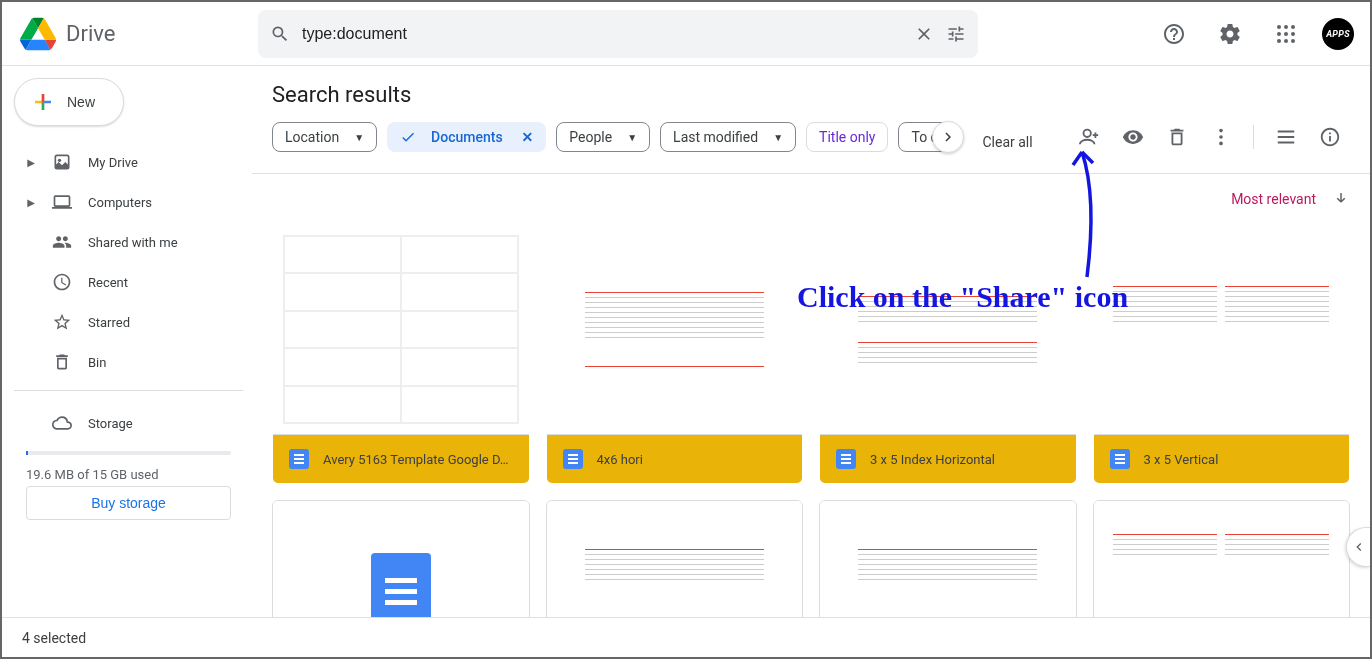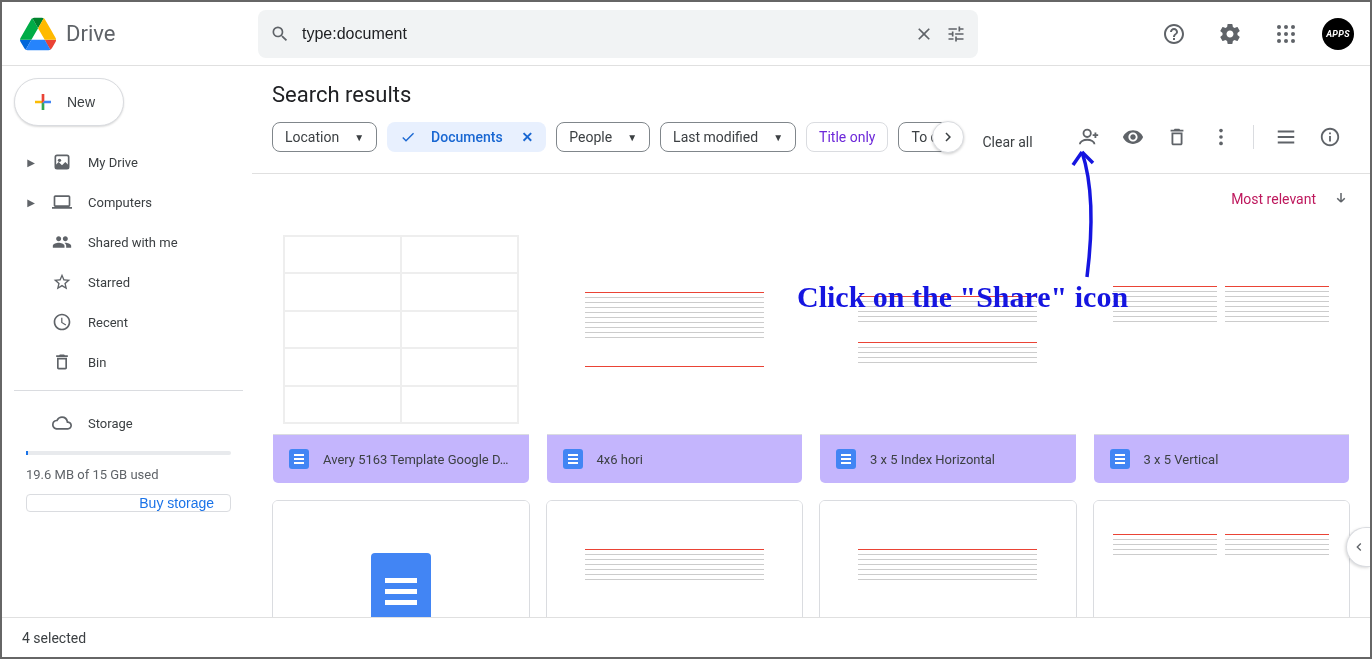--- a/index.html
+++ b/index.html
@@ -18,21 +18,21 @@
 .new-btn { display: flex; align-items: center; gap: 12px; height: 48px; padding: 0 20px 0 16px; background: #fff; border: 1px solid #dadce0; border-radius: 24px; width: 110px; cursor: pointer; margin-bottom: 16px; box-shadow: 0 1px 2px rgba(0,0,0,0.15);}
 .new-btn .plus { width:24px; height:24px; display:flex; align-items:center; justify-content:center;}
 .nav-item { display: flex; align-items: center; gap: 16px; height: 40px; padding: 0 12px; border-radius: 0 20px 20px 0; cursor: pointer; color: #5f6368; }
 .nav-item .label { color:#3c4043; font-size:13px;}
 .nav-chevron { width:10px; display:flex; justify-content:center; font-size:10px;}
 .nav-chevron.hidden { visibility:hidden;}
 .divider { height:1px; background:#dadce0; margin: 8px 0 12px 0;}
 .storage-text { font-size: 13px; color: #5f6368; padding: 4px 12px; }
 .storage-bar { height: 4px; background: #e8eaed; margin: 8px 12px; border-radius:2px;}
 .storage-bar .fill{ height:100%; width:2px; background:#1a73e8;}
-.buy-btn { margin: 8px 12px; padding: 0 16px; border: 1px solid #dadce0; border-radius: 4px; color: #1a73e8; background:#fff; cursor:pointer; font-size:14px;text-align:right;}
+.buy-btn { margin: 0 12px; padding: 8px 16px; border: 1px solid #dadce0; border-radius: 4px; color: #1a73e8; background:#fff; cursor:pointer; font-size:14px;}
 .content { flex: 1; display: flex; flex-direction: column; position:relative; overflow:hidden;}
 .content-header { padding: 16px 20px 8px 20px; }
 .page-title { font-size: 22px; color: #202124; margin-bottom: 10px;}
 .filter-row { display: flex; align-items: center; gap: 10px; position:relative;}
 .chip { display: flex; align-items: center; gap: 15px; padding: 6px 12px; border: 1px solid #80868b; border-radius: 8px; cursor: pointer; font-size: 14px; color:#3c4043; white-space:nowrap;}
 .chip.active { background: #e8f0fe; color: #1967d2; border-color:transparent;}
 .chip.disabled { color:#6d28d9; border-color:#dadce0;}
 .chip .close-x { color:#1967d2; font-weight:bold;}
 .scroll-chip { width:32px; height:32px; border-radius:50%; background:#fff; border:1px solid #dadce0; display:flex; align-items:center; justify-content:center; box-shadow:0 1px 3px rgba(0,0,0,0.2); margin-left:-34px; z-index:2;}
 .clear-all { color:#3c4043; padding: 0 8px; cursor:pointer; font-size:14px;margin-top:10px;}
@@ -44,21 +44,21 @@
 .grid { display:grid; grid-template-columns: repeat(4, 1fr); gap:16px;}
 .card { border:1px solid #dadce0; border-radius:6px; overflow:hidden; cursor:pointer; height:260px; display:flex; flex-direction:column;}
 .card.selected { border-color:transparent;}
 .thumb { flex:1; background:#fff; border-bottom:1px solid #dadce0; position:relative; display:flex; align-items:center; justify-content:center;}
 .thumb .lines { width:70%; height:60%; display:flex; flex-direction:column; gap:4px; justify-content:center;}
 .thumb .lines .ln{ height:1px; background:#ccc;}
 .thumb .lines .ln.red{ background:#ea4335; height:1px;}
 .thumb .gdoc-big { width:60px; height:76px; background:#4285f4; border-radius:4px; display:flex; flex-direction:column; align-items:center; justify-content:center; gap:6px; margin-top:auto; margin-bottom:-1px;}
 .thumb .gdoc-big .bar{ width:32px; height:5px; background:#fff;}
 .card-footer { height:48px; display:flex; align-items:center; gap:14px; padding:0 16px; font-size:13px; color:#3c4043;}
-.card.selected .card-footer { background:#c4b5fd;}
+.card.selected .card-footer { background:#eab308;}
 .doc-icon { width:20px; height:20px; background:#4285f4; border-radius:3px; display:flex; flex-direction:column; align-items:center; justify-content:center; gap:2px; flex-shrink:0;}
 .doc-icon .b{ width:10px; height:2px; background:#fff;}
 .card2 { height:130px;}
 .footer { position:absolute; bottom:0; left:0; right:0; height:40px; border-top:1px solid #e0e0e0; display:flex; align-items:center; padding:0 20px; background:#fff; z-index:5;}
 .footer-text { color:#3c4043; font-size:14px;}
 .annotation { position:absolute; pointer-events:none; z-index:10;}
 .anno-text { font-family: 'Comic Sans MS', cursive; color: #1515e0; font-size: 30px; font-weight:600;}
 svg { display:block; }
 .side-panel-toggle { position:absolute; right:0; bottom:50px; width:24px; height:40px; background:#fff; border:1px solid #dadce0; border-right:none; border-radius:20px 0 0 20px; display:flex; align-items:center; justify-content:center; color:#5f6368; box-shadow:-1px 1px 3px rgba(0,0,0,0.15);}
 </style>
@@ -155,30 +155,30 @@
     <div class="nav-item">
       <span class="nav-chevron hidden">▶</span>
       <svg width="20" height="20" viewBox="0 0 24 24" fill="#5f6368">
           <path d="M16 11c1.66 0 2.99-1.34 2.99-3S17.66 5 16 5c-1.66 0-3 1.34-3 3s1.34 3 3 3zm-8 0c1.66 0 2.99-1.34 2.99-3S9.66 5 8 5C6.34 5 5 6.34 5 8s1.34 3 3 3zm0 2c-2.33 0-7 1.17-7 3.5V19h14v-2.5c0-2.33-4.67-3.5-7-3.5zm8 0c-.29 0-.62.02-.97.05 1.16.84 1.97 1.97 1.97 3.45V19h6v-2.5c0-2.33-4.67-3.5-7-3.5z"></path>
         </svg>
       <span class="label">Shared with me</span>
     </div>
     <div class="nav-item">
       <span class="nav-chevron hidden">▶</span>
       <svg width="20" height="20" viewBox="0 0 24 24" fill="#5f6368">
+          <path d="M11.99 2C6.47 2 2 6.48 2 12s4.47 10 9.99 10C17.52 22 22 17.52 22 12S17.52 2 11.99 2zM12 20c-4.42 0-8-3.58-8-8s3.58-8 8-8 8 3.58 8 8-3.58 8-8 8zm.5-13H11v6l5.25 3.15.75-1.23-4.5-2.67z"></path>
+        </svg>
+      <span class="label">Recent</span>
+    </div>
+    <div class="nav-item">
+      <span class="nav-chevron hidden">▶</span>
+      <svg width="20" height="20" viewBox="0 0 24 24" fill="#5f6368">
           <path d="M22 9.24l-7.19-.62L12 2 9.19 8.63 2 9.24l5.46 4.73L5.82 21 12 17.27 18.18 21l-1.63-7.03L22 9.24zM12 15.4l-3.76 2.27 1-4.28-3.32-2.88 4.38-.38L12 6.1l1.71 4.04 4.38.38-3.32 2.88 1 4.28L12 15.4z"></path>
         </svg>
       <span class="label">Starred</span>
-    </div>
-    <div class="nav-item">
-      <span class="nav-chevron hidden">▶</span>
-      <svg width="20" height="20" viewBox="0 0 24 24" fill="#5f6368">
-          <path d="M11.99 2C6.47 2 2 6.48 2 12s4.47 10 9.99 10C17.52 22 22 17.52 22 12S17.52 2 11.99 2zM12 20c-4.42 0-8-3.58-8-8s3.58-8 8-8 8 3.58 8 8-3.58 8-8 8zm.5-13H11v6l5.25 3.15.75-1.23-4.5-2.67z"></path>
-        </svg>
-      <span class="label">Recent</span>
     </div>
     <div class="nav-item">
       <span class="nav-chevron hidden">▶</span>
       <svg width="20" height="20" viewBox="0 0 24 24" fill="#5f6368">
           <path d="M6 19c0 1.1.9 2 2 2h8c1.1 0 2-.9 2-2V7H6v12zM8 9h8v10H8V9zm7.5-5l-1-1h-5l-1 1H5v2h14V4z"></path>
         </svg>
       <span class="label">Bin</span>
     </div>
     <div class="divider"></div>
     <div class="nav-item">

